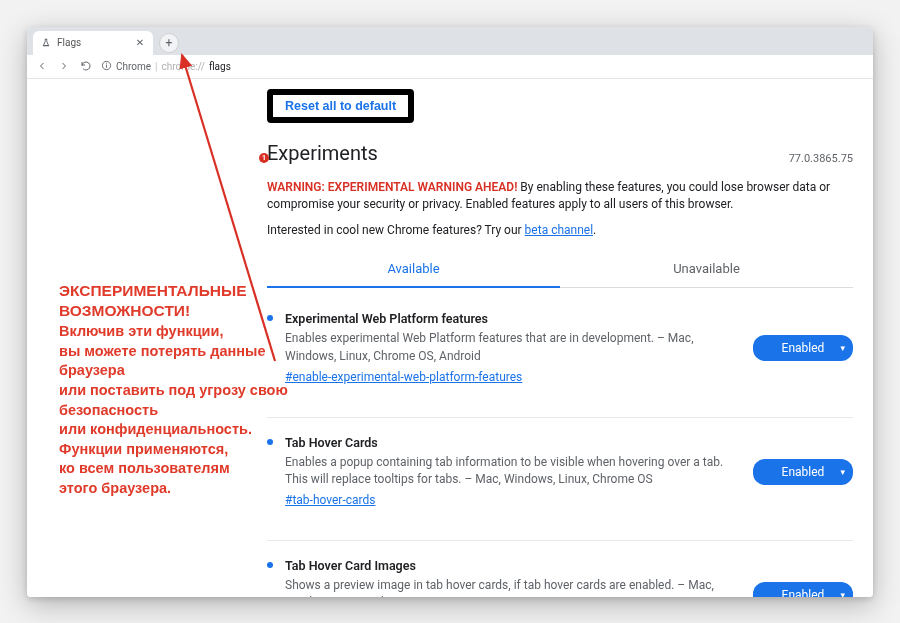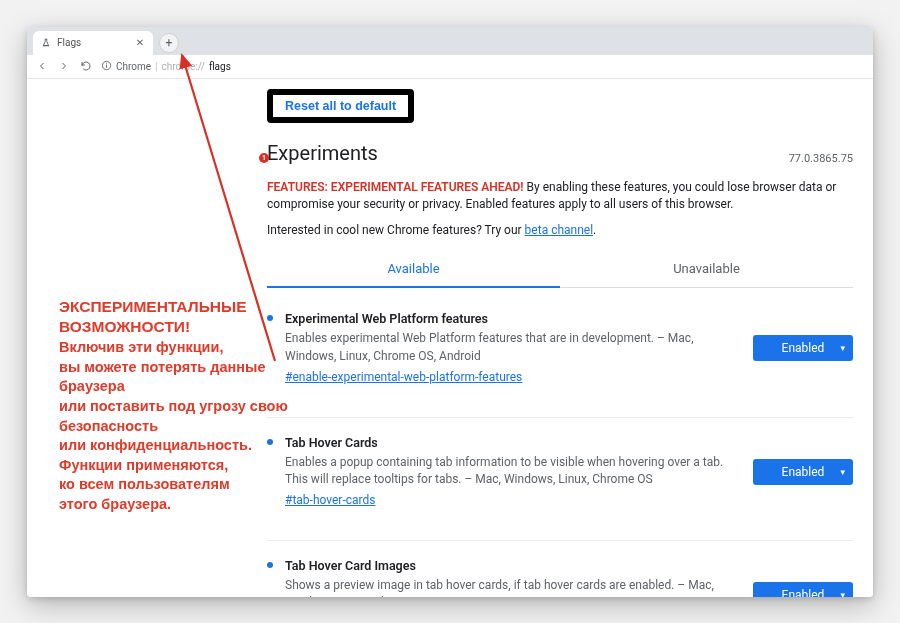--- a/index.html
+++ b/index.html
@@ -97,30 +97,30 @@
   .tabbtn.active { color:#1a73e8; border-bottom:2px solid #1a73e8; margin-bottom:-1px; }
 
   .flags { margin-top:6px; }
   .flag { display:flex; padding:16px 0 30px; border-bottom:1px solid #e8eaed; gap:12px; }
   .bullet { width:6px; height:6px; border-radius:50%; background:#1a73e8; margin-top:5px; flex-shrink:0; }
   .fbody { flex:1; font-size:12px; color:#5f6368; line-height:1.45; }
   .ftitle { color:#202124; font-weight:600; font-size:12.5px; margin-bottom:2px; }
   .fhash { color:#1a73e8; text-decoration:underline; display:inline-block; margin-top:4px; cursor:pointer; }
   .fsel {
     width:100px; height:26px; background:#1a73e8; color:#fff; font-size:12px;
-    border:none; border-radius:3px; display:flex; align-items:center; justify-content:center;
+    border:none; border-radius:12px; display:flex; align-items:center; justify-content:center;
     position:relative; align-self:center; cursor:pointer;
   }
   .fsel::after { content:"▾"; position:absolute; right:8px; font-size:9px; }
 
   
   .overlay { position:absolute; inset:0; pointer-events:none; }
   .arrow { position:absolute; top:24px; left:148px; }
   .redtext {
-    position:absolute; top:270px; left:32px; width:236px;
+    position:absolute; top:254px; left:32px; width:236px;
     color:#e03a2a; font-weight:700; font-size:14.5px; line-height:1.35;
     font-family: Arial, sans-serif;
   }
   .redtext .t1 { font-size:15.5px; }
   .ann-dot {
     position:absolute; width:10px; height:10px; background:#d93025; border-radius:50%;
     top:126px; left:232px; display:flex; align-items:center; justify-content:center;
     color:#fff; font-size:7px; font-weight:700;
   }
 </style>
@@ -178,21 +178,21 @@
       <div class="toprow">
         <button class="resetbtn">Reset all to default</button>
       </div>
 
       <div class="head">
         <h1>Experiments</h1>
         <span class="ver">77.0.3865.75</span>
       </div>
 
       <p class="warn">
-        <span class="wl">FEATURES: EXPERIMENTAL FEATURES AHEAD!</span><span> By enabling these features, you could lose browser data or compromise your security or privacy. Enabled features apply to all users of this browser.</span>
+        <span class="wl">WARNING: EXPERIMENTAL WARNING AHEAD!</span><span> By enabling these features, you could lose browser data or compromise your security or privacy. Enabled features apply to all users of this browser.</span>
       </p>
 
       <p class="beta">
         <span>Interested in cool new Chrome features? Try our </span><a>beta channel</a><span>.</span>
       </p>
 
       <div class="tabs">
         <div class="tabbtn active">Available</div>
         <div class="tabbtn">Unavailable</div>
       </div>

